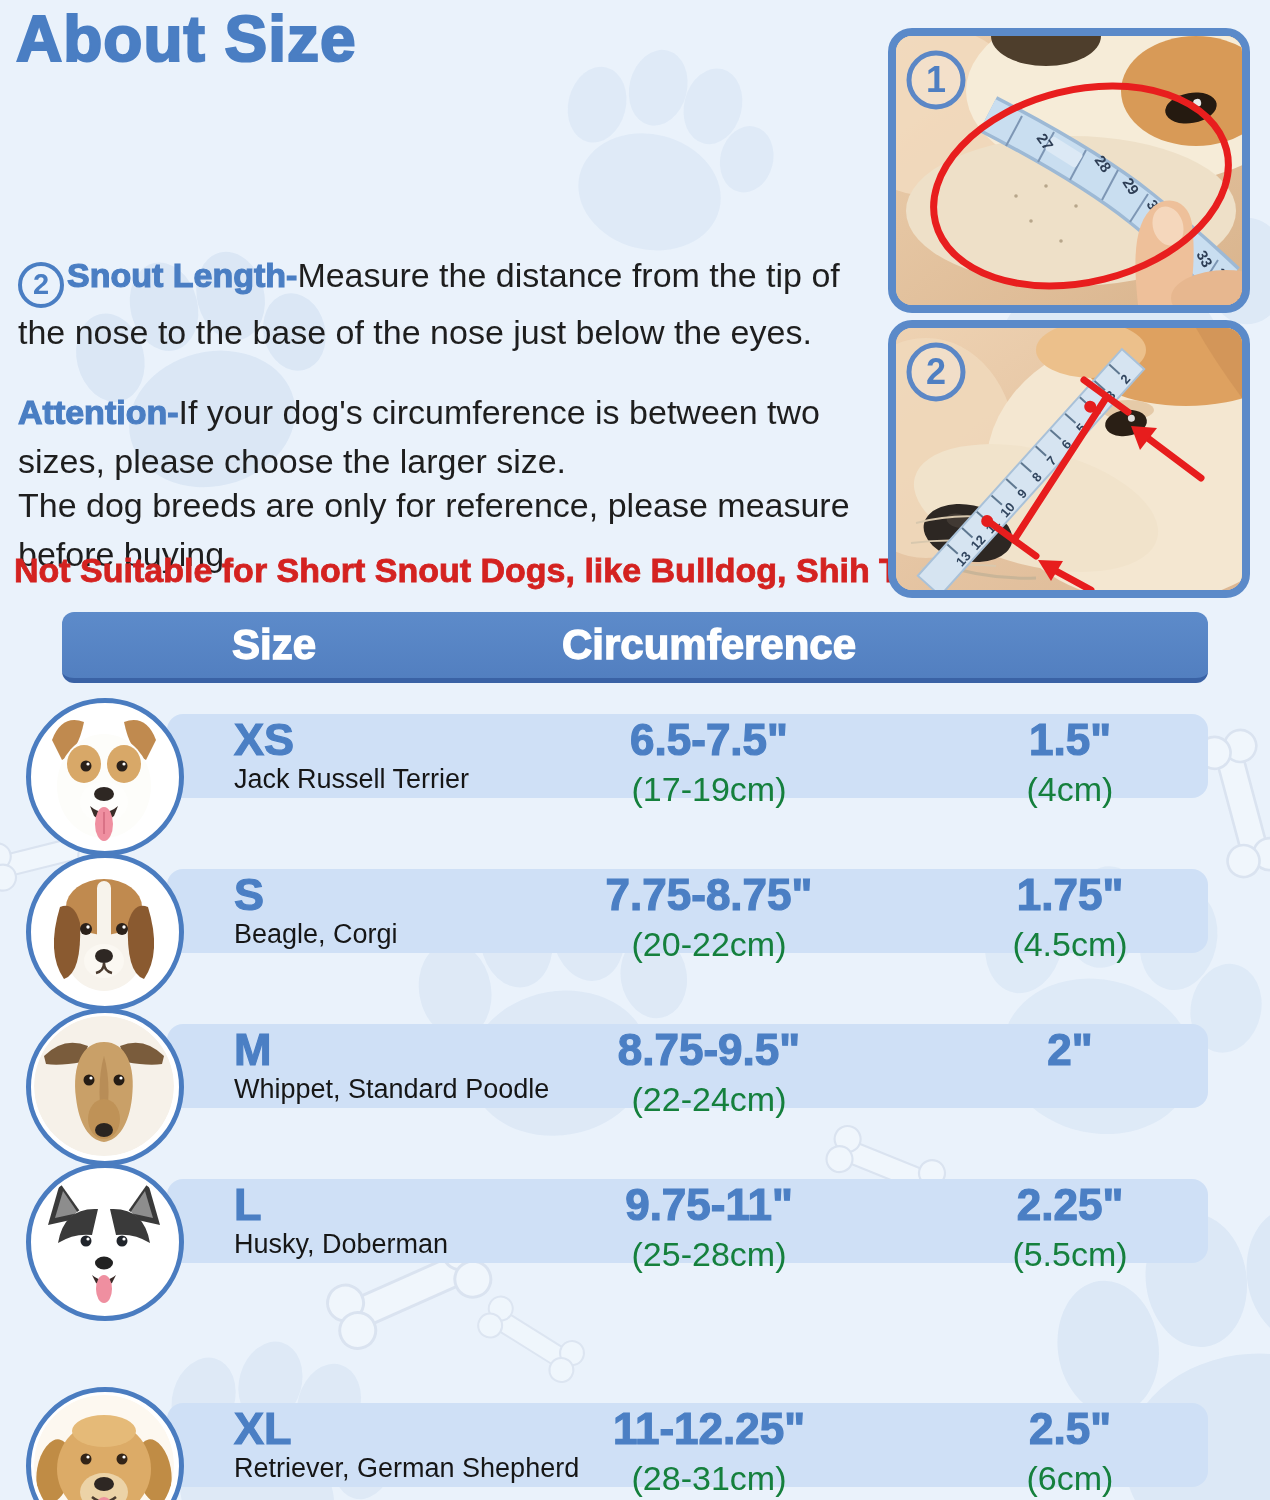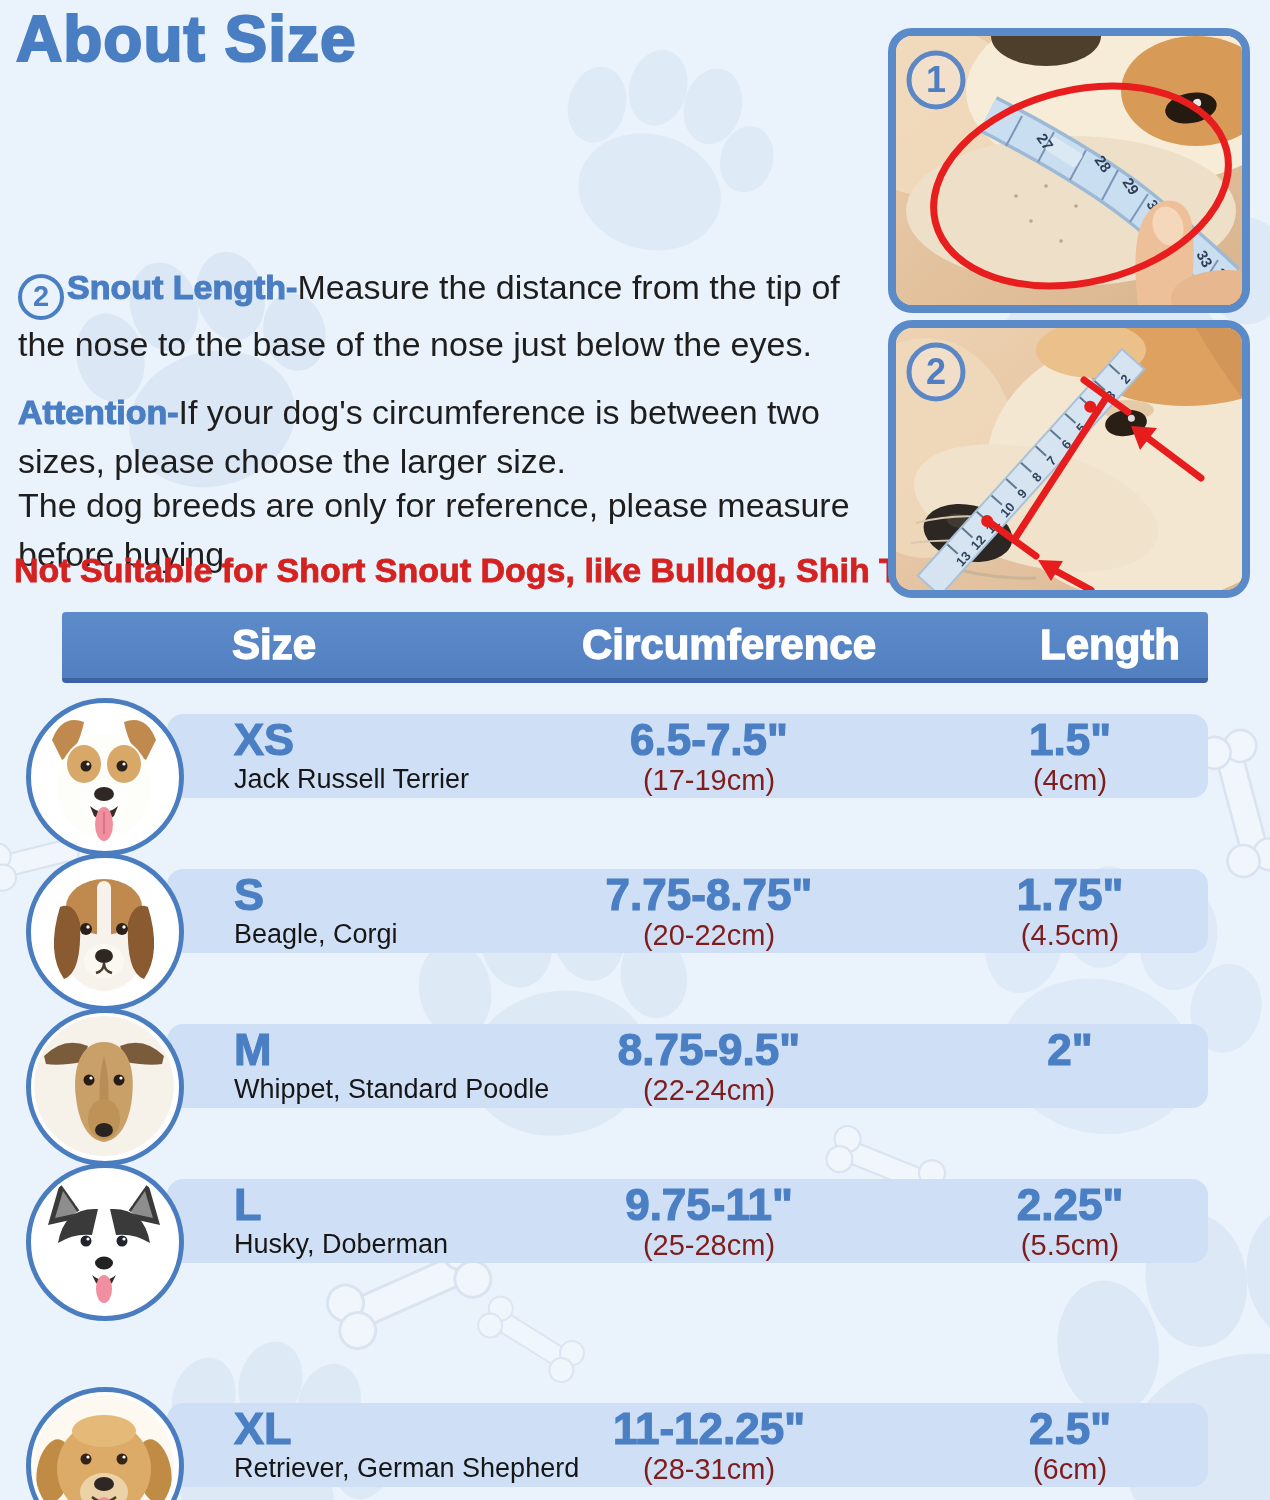--- a/index.html
+++ b/index.html
@@ -19,34 +19,34 @@
   .para{position:absolute;font-size:34px;line-height:49px;color:#1e1e1e;}
   .ins-head{color:#4a7ec3;font-weight:bold;-webkit-text-stroke:1.2px #4a7ec3;}
   .num-badge{display:inline-block;width:38px;height:38px;border:4px solid #4a7ec3;border-radius:50%;color:#4a7ec3;font-weight:bold;font-size:29px;line-height:37px;text-align:center;vertical-align:-7px;margin-right:3px;}
   .red-line{position:absolute;left:14px;top:551px;font-size:34px;font-weight:bold;color:#d42220;-webkit-text-stroke:0.8px #d42220;}
 
   
   .photo{position:absolute;left:888px;width:346px;border:8px solid #5b8ac9;border-radius:24px;overflow:hidden;background:#e7c9a6;z-index:2;}
   .photo svg{display:block;}
 
   
-  .thead{position:absolute;left:62px;top:612px;width:1146px;height:66px;background:linear-gradient(#5d8bca,#527fc0);border-bottom:5px solid #3a62a5;border-radius:4px;display:grid;grid-template-columns:424px 446px 276px;align-items:center;z-index:1;gap:20px;}
+  .thead{position:absolute;left:62px;top:612px;width:1146px;height:66px;background:linear-gradient(#5d8bca,#527fc0);border-bottom:5px solid #3a62a5;border-radius:12px;display:grid;grid-template-columns:424px 446px 276px;align-items:center;z-index:1;}
   .th{text-align:center;color:#fff;font-size:42px;font-weight:bold;-webkit-text-stroke:1.3px #fff;}
 
   .row{position:absolute;left:0;width:1062px;height:160px;z-index:1;}
   .band{position:absolute;left:167px;top:0;width:1041px;height:84px;background:#cfe0f6;border-radius:16px;}
   .avatar{position:absolute;left:26px;top:-16px;width:142px;height:142px;border:5px solid #4a7cc0;border-radius:50%;background:#fff;padding:3px;}
   .avatar svg{display:block;border-radius:50%;}
   .cells{position:absolute;left:62px;top:3px;width:1146px;display:grid;grid-template-columns:424px 446px 276px;}
   .c1{padding-left:172px;}
   .size-label{font-size:45px;line-height:46px;font-weight:bold;color:#4b7fc4;-webkit-text-stroke:1.2px #4b7fc4;}
   .breeds{font-size:27px;line-height:30px;color:#161616;white-space:nowrap;margin-top:1px;}
   .c2,.c3{text-align:center;}
   .val{font-size:44px;line-height:46px;font-weight:bold;color:#4b7fc4;-webkit-text-stroke:1.2px #4b7fc4;}
-  .sub{font-size:29px;line-height:30px;color:#7f1d1d;margin-top:2px;}
+  .sub{font-size:34px;line-height:30px;color:#15803d;margin-top:11px;}
 </style>
 </head>
 <body>
 
 <div id="page">
 
   <div class="paw" style="left:60px;top:230px;opacity:.85;transform:rotate(-14deg);">
       <svg width="280" height="280" viewBox="0 0 100 100">
         <ellipse cx="50" cy="68" rx="30" ry="24"></ellipse>
         <ellipse cx="20" cy="38" rx="12" ry="16"></ellipse>
@@ -144,21 +144,21 @@
         <circle cx="18" cy="34" r="12"></circle>
         <circle cx="102" cy="14" r="12"></circle>
         <circle cx="102" cy="34" r="12"></circle>
       </svg></div>
 
   <div class="content">
 
     <div class="page-title">About Size</div>
 
 
-    <p class="para" style="left:18px;top:230px;width:876px;margin-top:33px;">
+    <p class="para" style="left:18px;top:218px;width:876px;margin-top:33px;">
       <span class="num-badge">2</span><span class="ins-head">Snout Length-</span><span>Measure the distance from the tip of the nose to the base of the nose just below the eyes.</span>
     </p>
 
     <p class="para" style="left:18px;top:447px;width:884px;">
       <span>The dog breeds are only for reference, please measure before buying.</span>
     </p>
     <p class="para" style="left:18px;top:354px;width:836px;">
       <span class="ins-head">Attention-</span><span>If your dog's circumference is between two sizes, please choose the larger size.</span>
     </p>
     <div class="red-line">Not Suitable for Short Snout Dogs, like Bulldog, Shih Tzu.</div>
@@ -294,21 +294,20 @@
         <polygon points="235,98 261,100 244,122" fill="#e71d1d"></polygon>
         <polygon points="142,232 167,233 155,253" fill="#e71d1d"></polygon>
         <circle cx="40" cy="44" r="27" fill="rgba(250,252,255,0.22)" stroke="#5b87c6" stroke-width="5"></circle>
         <text x="40" y="56" text-anchor="middle" font-size="36" font-weight="bold" fill="#4f7fc2" font-family="'Liberation Sans',sans-serif">2</text>
       </svg>
     </div>
 
     <div class="thead">
       <div class="th">Size</div>
       <div class="th">Circumference</div>
-      <div class="th">Length</div>
     </div>
 
     <div class="row" style="top:714px;">
       <div class="band"></div>
       <div class="avatar">
         <svg width="140" height="140" viewBox="0 0 140 140">
           <circle cx="70" cy="70" r="70" fill="#fff"></circle>
           <path d="M18,34 Q28,8 50,16 Q44,46 28,54 Z" fill="#c08a4f"></path>
           <path d="M122,34 Q112,8 90,16 Q96,46 112,54 Z" fill="#c08a4f"></path>
           <ellipse cx="70" cy="80" rx="47" ry="52" fill="#fdfdfa"></ellipse>

